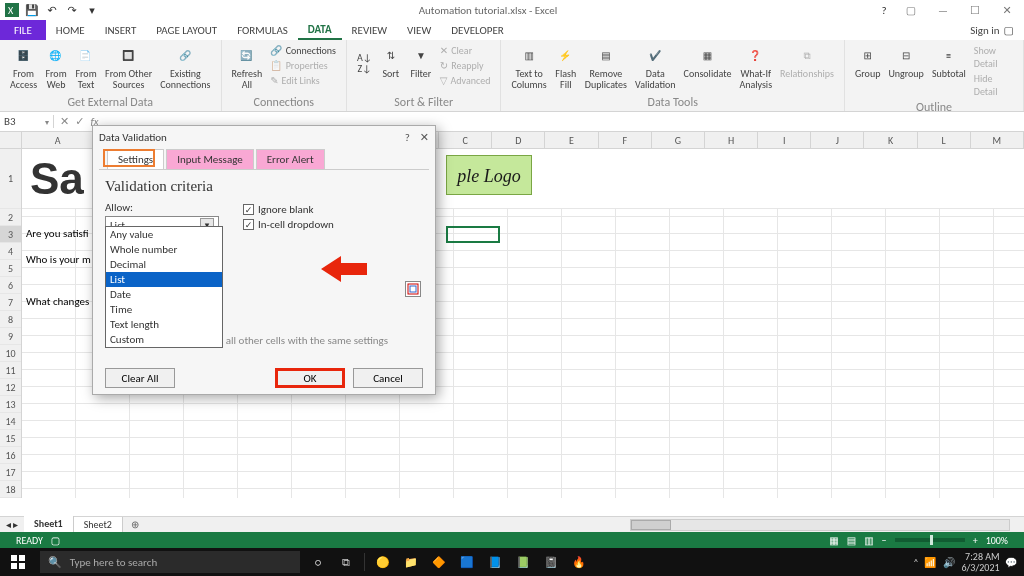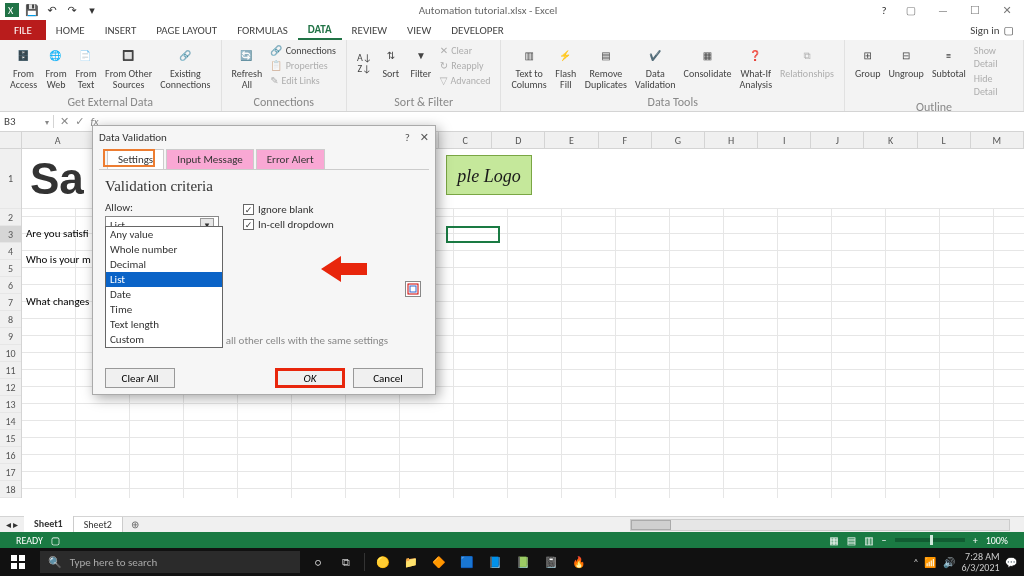--- a/index.html
+++ b/index.html
@@ -8,21 +8,21 @@
   
   .titlebar { height: 20px; background: #fff; display: flex; align-items: center; padding: 0 4px; }
   .qat { display: flex; gap: 4px; align-items: center; }
   .qicon { width: 16px; height: 16px; display: inline-flex; align-items: center; justify-content: center; font-size: 11px; }
   .title-center { flex: 1; text-align: center; color: #666; font-size: 11px; }
   .title-right { display: flex; gap: 6px; }
   .winbtn { width: 26px; height: 16px; display: inline-flex; align-items: center; justify-content: center; color: #777; }
 
   
   .tabs { height: 20px; background: #fff; display: flex; align-items: stretch; font-size: 11px; }
-  .filetab { background: #b91c1c; color: #fff; padding: 0 14px; display: flex; align-items: center; font-size: 11px; }
+  .filetab { background: #6d28d9; color: #fff; padding: 0 14px; display: flex; align-items: center; font-size: 11px; }
   .tab { padding: 0 10px; display: flex; align-items: center; color: #444; cursor: pointer; }
   .tab.active { color: #217346; border-bottom: 2px solid #217346; font-weight: 600; }
   .tabs-right { margin-left: auto; padding: 0 10px; display: flex; align-items: center; color: #444; gap:4px;}
 
   
   .ribbon { height: 72px; background: #f3f3f3; display: flex; border-bottom: 1px solid #d4d4d4; }
   .group { display: flex; flex-direction: column; border-right: 1px solid #e1e1e1; padding: 2px 6px 0 6px; }
   .group-row { display: flex; flex: 1; align-items: flex-start; }
   .vbtn { display: flex; flex-direction: column; align-items: center; justify-content: flex-start; padding: 2px 4px; font-size: 10px; color: #444; text-align: center; line-height: 1.1; cursor: pointer; }
   .vbtn .ic { width: 22px; height: 22px; display: flex; align-items: center; justify-content: center; margin-bottom: 2px; }
@@ -103,21 +103,21 @@
   .ck { font-size:11px; display:flex; align-items:center; gap:4px;}
   .ck .box { width:11px; height:11px; border:1px solid #666; display:inline-flex; align-items:center; justify-content:center; font-size:9px; background:#fff;}
   .dropdownlist { position:absolute; top:100px; left:12px; width:118px; background:#fff; border:1px solid #666; font-size:11px; z-index:3;}
   .ddi { padding:1px 4px; }
   .ddi.sel { background:#0a63c7; color:#fff;}
   .srcbox { position:absolute; top:155px; right:14px; width:16px; height:16px; border:1px solid #888; background:#fff; display:flex; align-items:center; justify-content:center;}
   .srcbox svg { width:12px; height:12px;}
   .propagate { position:absolute; top:208px; left:12px; display:flex; align-items:center; gap:4px; font-size:11px; color:#888;}
   .dlg-btns { position:absolute; bottom:6px; left:0; right:0; display:flex; justify-content:space-between; padding:0 12px;}
   .dbtn { width:70px; height:20px; background:#f0f0f0; border:1px solid #999; font-size:11px; cursor:pointer;}
-  .ok-hi { border:3px solid #e8260c !important;font-style:italic; }
+  .ok-hi { border:3px solid #e8260c !important; }
   .arrow { position:absolute; top:130px; left:228px; z-index:4;}
   .arrow svg polygon { fill:#e8260c;}
 
   svg { display:block; }
 </style>
 </head>
 <body>
 
 <div class="titlebar">
   <div class="qat">

